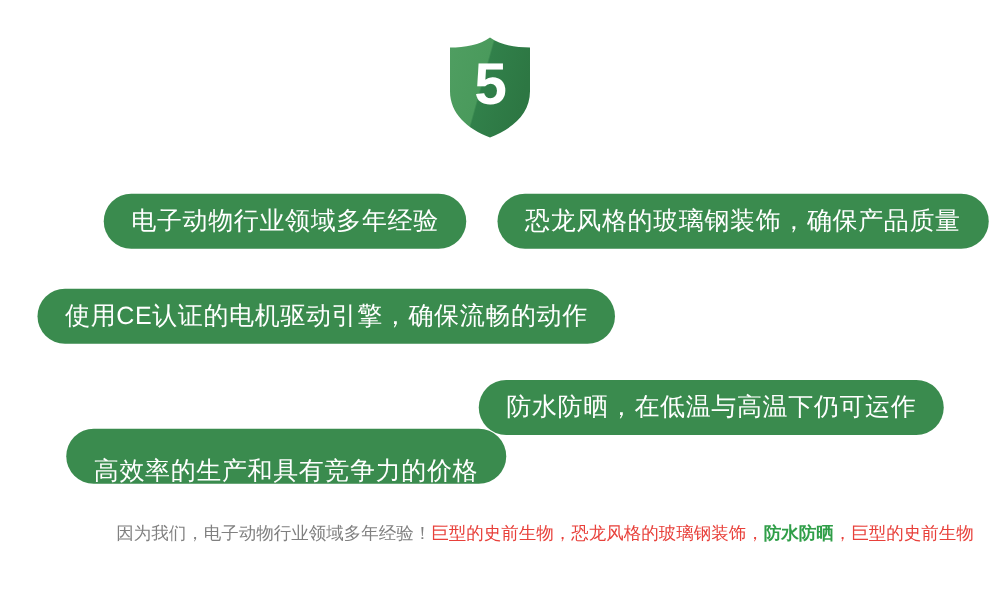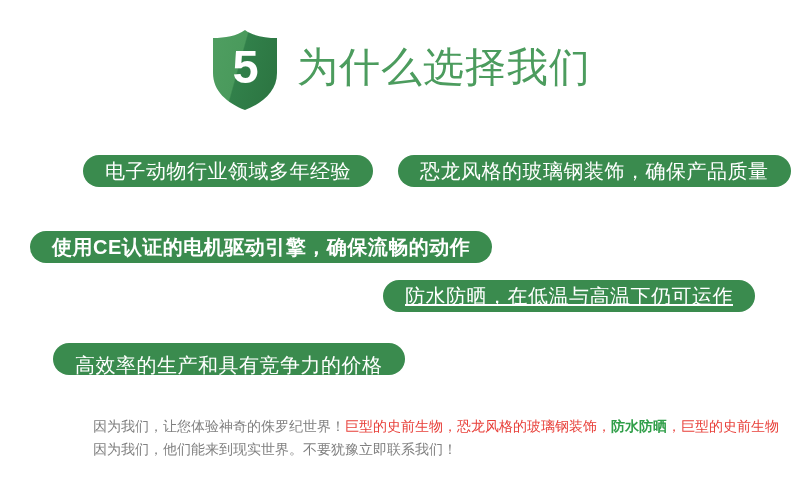--- a/index.html
+++ b/index.html
@@ -67,32 +67,32 @@
   }
 
   
   .pill {
     position: absolute;
     background: #3a8b4e;
     border-radius: 24px;
     color: #ffffff;
     font-size: 20px;
     line-height: 1;
-    height: 32px;
+    height: 44px;
     display: flex;
     align-items: center;
     padding: 0 22px;
     box-sizing: border-box;
     white-space: nowrap;
     letter-spacing: 0.5px;
   }
   #pill-0 { left: 83px;  top: 155px; }
   #pill-1 { left: 398px; top: 155px; }
-  #pill-2 { left: 30px;  top: 231px; font-weight: bold; }
-  #pill-3 { left: 383px; top: 280px; text-decoration: underline; }
+  #pill-2 { left: 30px;  top: 231px; }
+  #pill-3 { left: 383px; top: 304px; }
   #pill-4 { left: 53px;  top: 343px; align-items: flex-end; }
 
   
   #footer {
     position: absolute;
     left: 93px;
     top: 415px;
     width: 700px;
     color: #808080;
     font-size: 14px;
@@ -116,21 +116,20 @@
           <stop offset="49%" stop-color="#4a9a5c"></stop>
           <stop offset="51%" stop-color="#31804a"></stop>
           <stop offset="100%" stop-color="#2d7743"></stop>
         </linearGradient>
       </defs>
       <path d="M36 1 C28 7, 16 9, 4 9 L4 44 C4 62, 18 74, 36 81 C54 74, 68 62, 68 44 L68 9 C56 9, 44 7, 36 1 Z" fill="url(#shieldGrad)"></path>
     </svg>
     <div id="shield-number">5</div>
   </div>
 
-  <div id="header-title">为什么选择我们</div>
 </div>
 
 <div class="pill" id="pill-0">
   <span>电子动物行业领域多年经验</span>
 </div>
 
 <div class="pill" id="pill-1">
   <span>恐龙风格的玻璃钢装饰，确保产品质量</span>
 </div>
 
@@ -140,15 +139,14 @@
 
 <div class="pill" id="pill-3">
   <span>防水防晒，在低温与高温下仍可运作</span>
 </div>
 
 <div class="pill" id="pill-4">
   <span>高效率的生产和具有竞争力的价格</span>
 </div>
 
 <div id="footer">
-  <span class="footer-line"><span>因为我们，让您体验神奇的侏罗纪世界！</span><span class="hl-red">巨型的史前生物，恐龙风格的玻璃钢装饰，</span><span class="hl-green">防水防晒</span><span class="hl-red">，巨型的史前生物</span></span>
-  <span class="footer-line">因为我们，他们能来到现实世界。不要犹豫立即联系我们！</span>
+  <span class="footer-line"><span>因为我们，电子动物行业领域多年经验！</span><span class="hl-red">巨型的史前生物，恐龙风格的玻璃钢装饰，</span><span class="hl-green">防水防晒</span><span class="hl-red">，巨型的史前生物</span></span>
 </div>
 
 </body></html>

